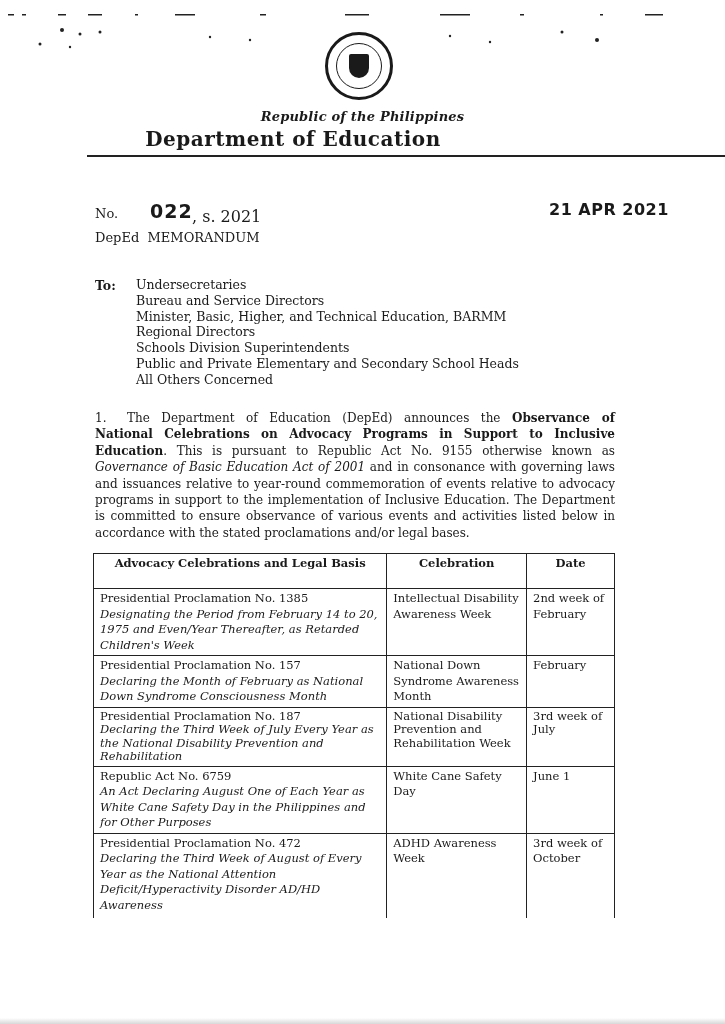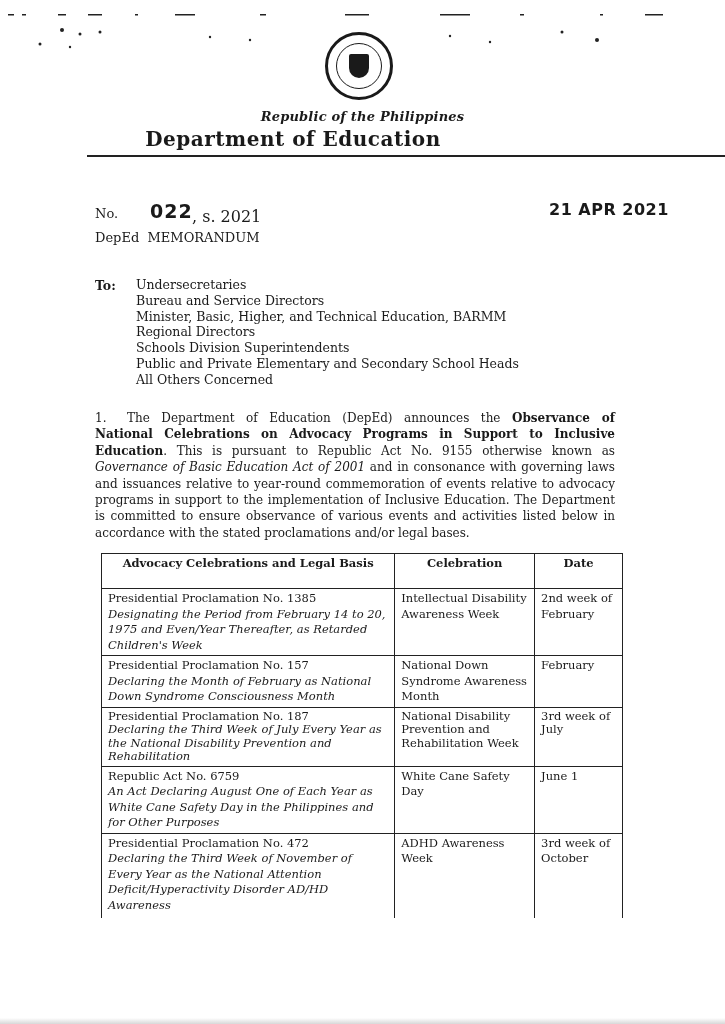--- a/index.html
+++ b/index.html
@@ -56,21 +56,21 @@
     }
     .body-para {
       position: absolute; left: 95px; width: 520px; top: 410px;
       font-size: 12px; line-height: 16.4px; text-align: justify; margin: 0;
     }
     .body-para .num { display: inline-block; width: 32px; }
     .body-para b { font-weight: bold; }
     .body-para i { font-style: italic; }
     table.celebrations {
       position: absolute; left: 93px; top: 553px; width: 522px;
-      border-collapse: collapse; font-size: 11.5px; line-height: 15.5px; margin-left: 8px;
+      border-collapse: collapse; font-size: 11.5px; line-height: 15.5px;
     }
     table.celebrations th, table.celebrations td {
       border: 1.5px solid #222; vertical-align: top; padding: 2px 6px; text-align: left;
     }
     table.celebrations th {
       font-weight: bold; text-align: center; height: 30px; padding-top: 2px;
     }
     table.celebrations col.c1 { width: 294px; }
     table.celebrations col.c2 { width: 140px; }
     table.celebrations col.c3 { width: 88px; }
@@ -192,21 +192,21 @@
       <td>
           <span class="basis">Republic Act No. 6759</span>
           <span class="desc">An Act Declaring August One of Each Year as White Cane Safety Day in the Philippines and for Other Purposes</span>
         </td>
       <td>White Cane Safety Day</td>
       <td>June 1</td>
     </tr>
     <tr class="r6">
       <td>
           <span class="basis">Presidential Proclamation No. 472</span>
-          <span class="desc">Declaring the Third Week of November of Every Year as the National Attention Deficit/Hyperactivity Disorder AD/HD Awareness</span>
+          <span class="desc">Declaring the Third Week of August of Every Year as the National Attention Deficit/Hyperactivity Disorder AD/HD Awareness</span>
         </td>
       <td>ADHD Awareness Week</td>
       <td>3rd week of October</td>
     </tr>
   </tbody>
 </table>
 
 <div class="bottom-shade"></div>
 
 </body></html>

